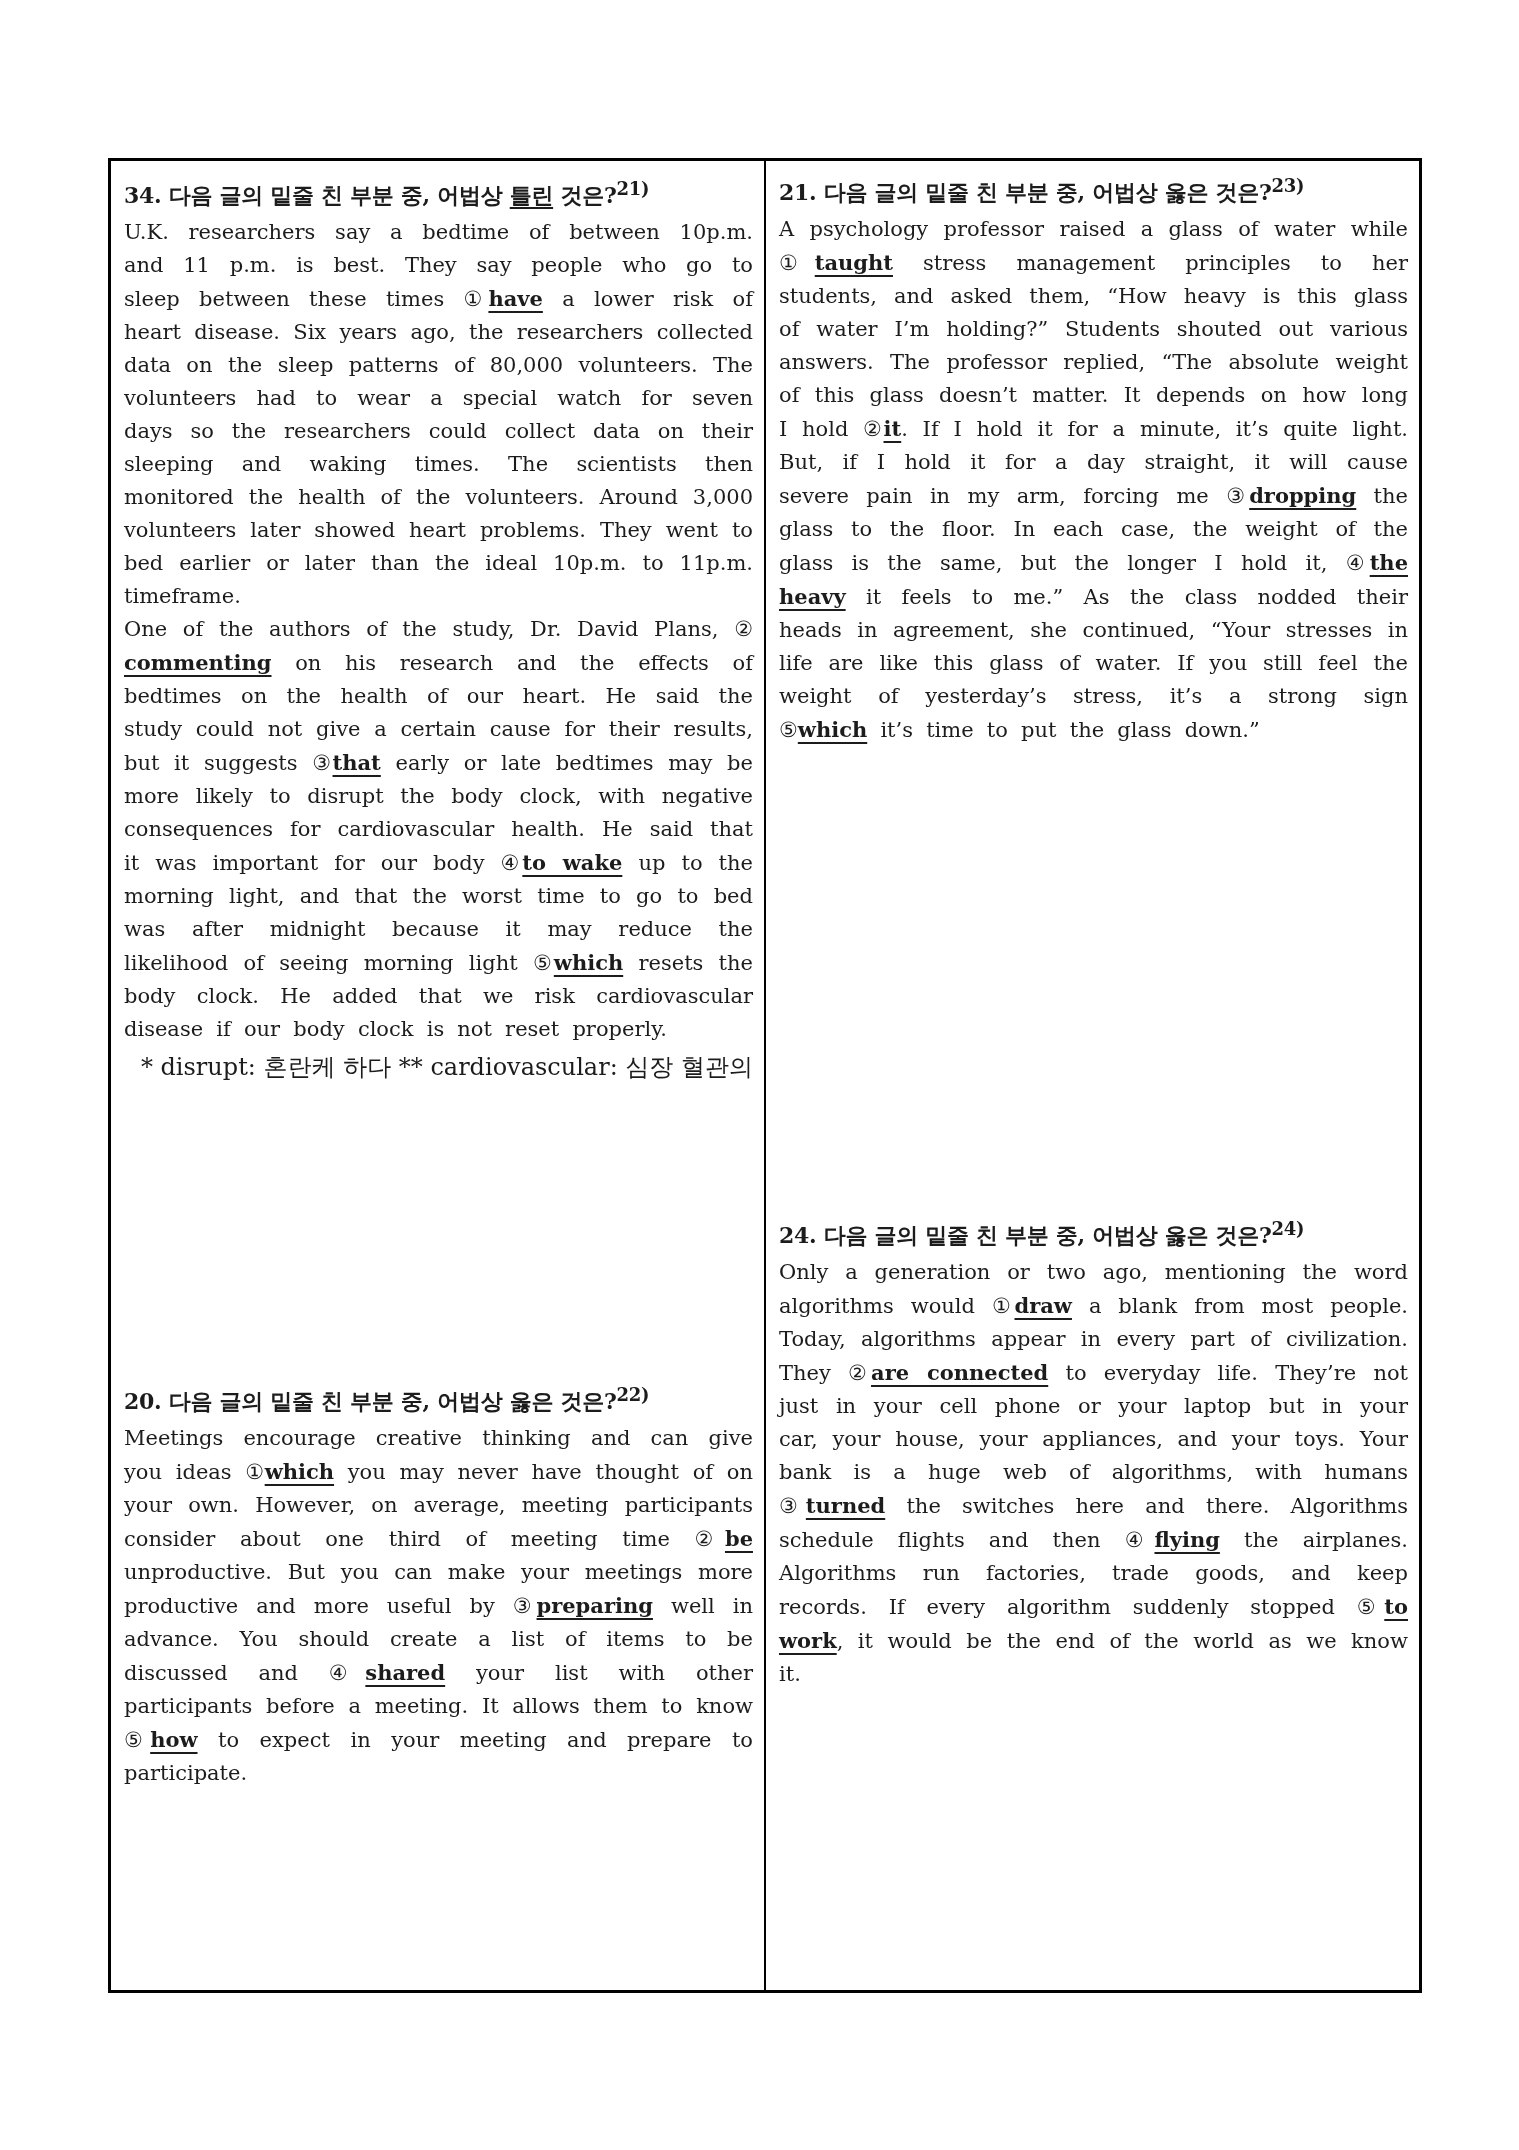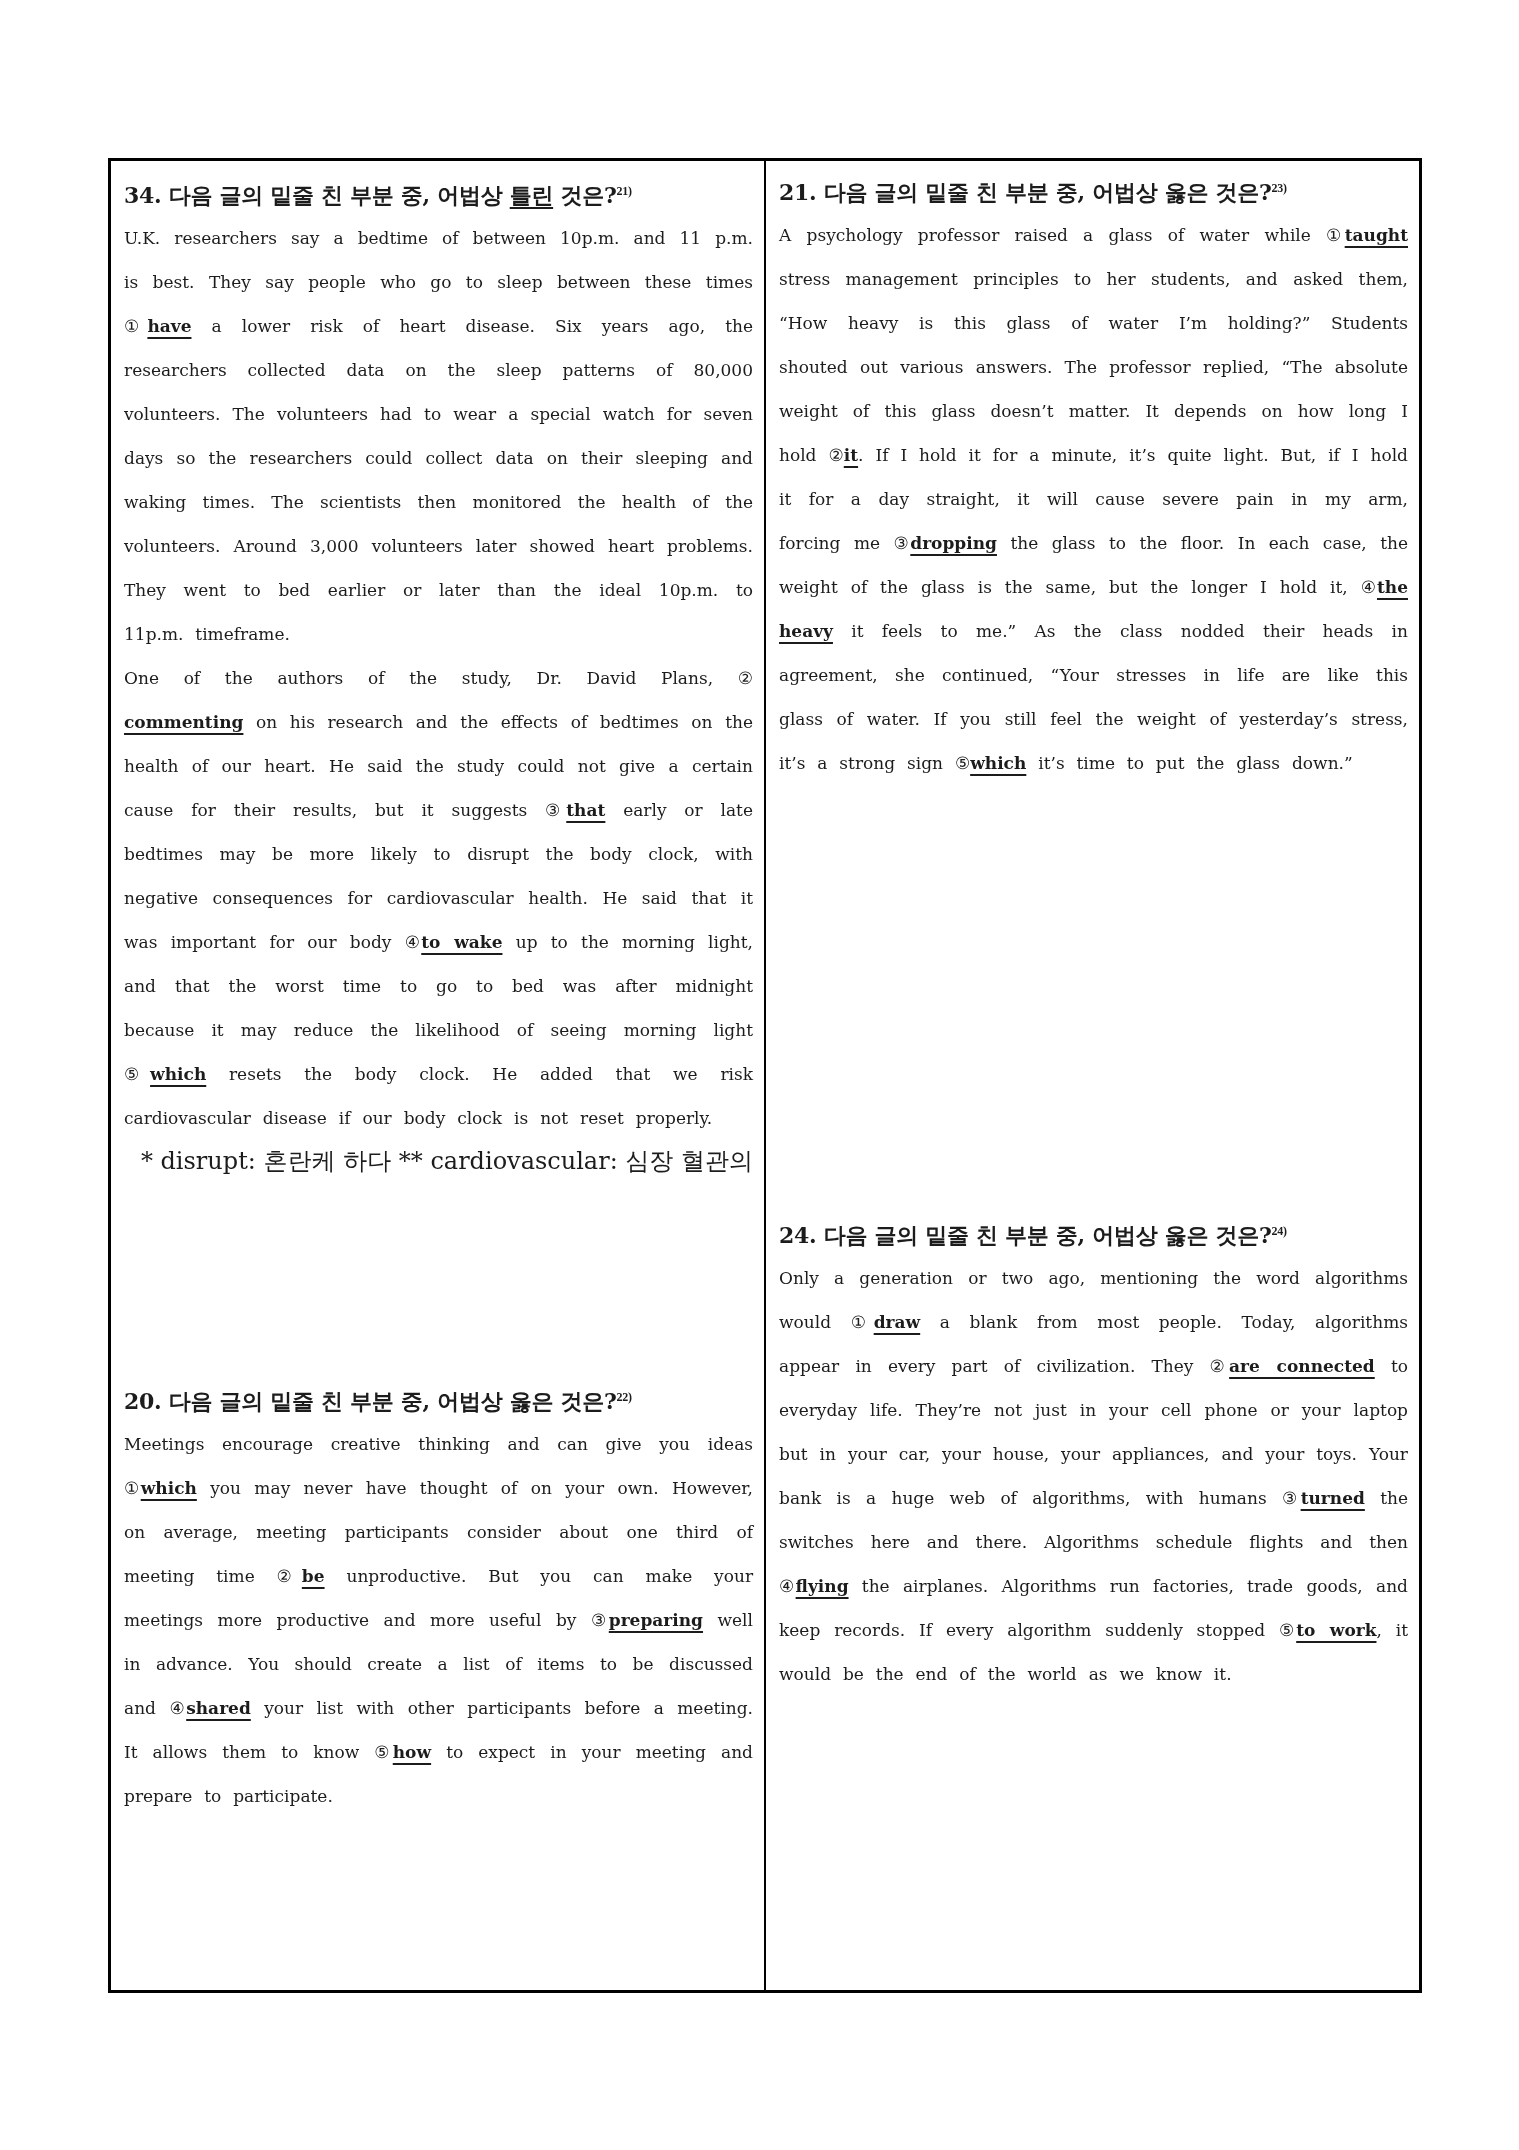--- a/index.html
+++ b/index.html
@@ -16,24 +16,24 @@
   .divider{width:2px;background:#000;height:100%;}
   .question{position:absolute;left:13px;right:11px;}
   .q-pos-0{top:14px;}
   .q-pos-1{top:1220px;}
   .q-pos-2{top:11px;}
   .q-pos-3{top:1054px;}
   .q-header{
     font-weight:bold;font-size:22px;line-height:41px;
     letter-spacing:-0.3px;white-space:nowrap;
   }
-  .q-header sup{font-size:12px;line-height:0;font-family:Liberation Serif, serif;}
+  .q-header sup{font-size:18px;line-height:0;}
   .k-underline{text-decoration:underline;text-underline-offset:4px;text-decoration-thickness:1.5px;}
   .q-body{
-    font-size:17px;line-height:44px;text-align:justify;
+    font-size:21px;line-height:33px;text-align:justify;
     word-spacing:6.5px;
   }
   .q-body p{margin:0;}
   .choice-marker{font-weight:normal;}
   .choice-word{
     font-weight:bold;text-decoration:underline;
     text-underline-offset:4.5px;text-decoration-thickness:1.6px;
   }
   .q-note{font-size:24px;line-height:41px;text-align:right;margin-top:1px;}
 </style>

